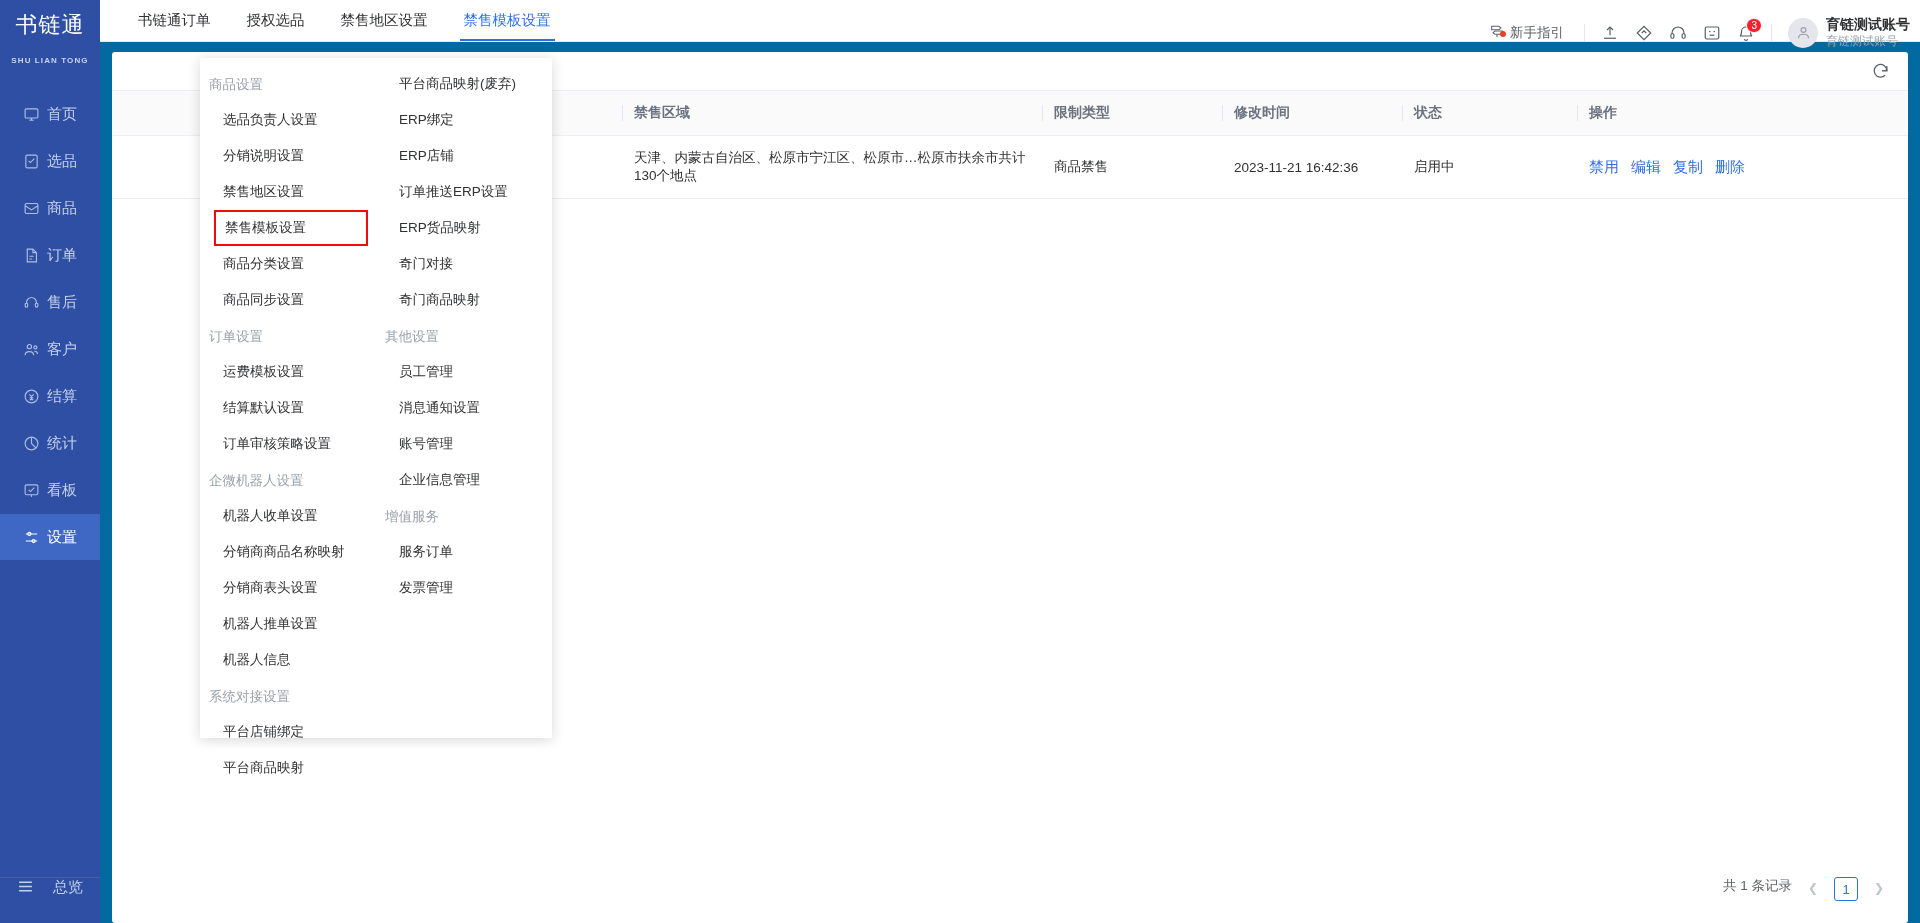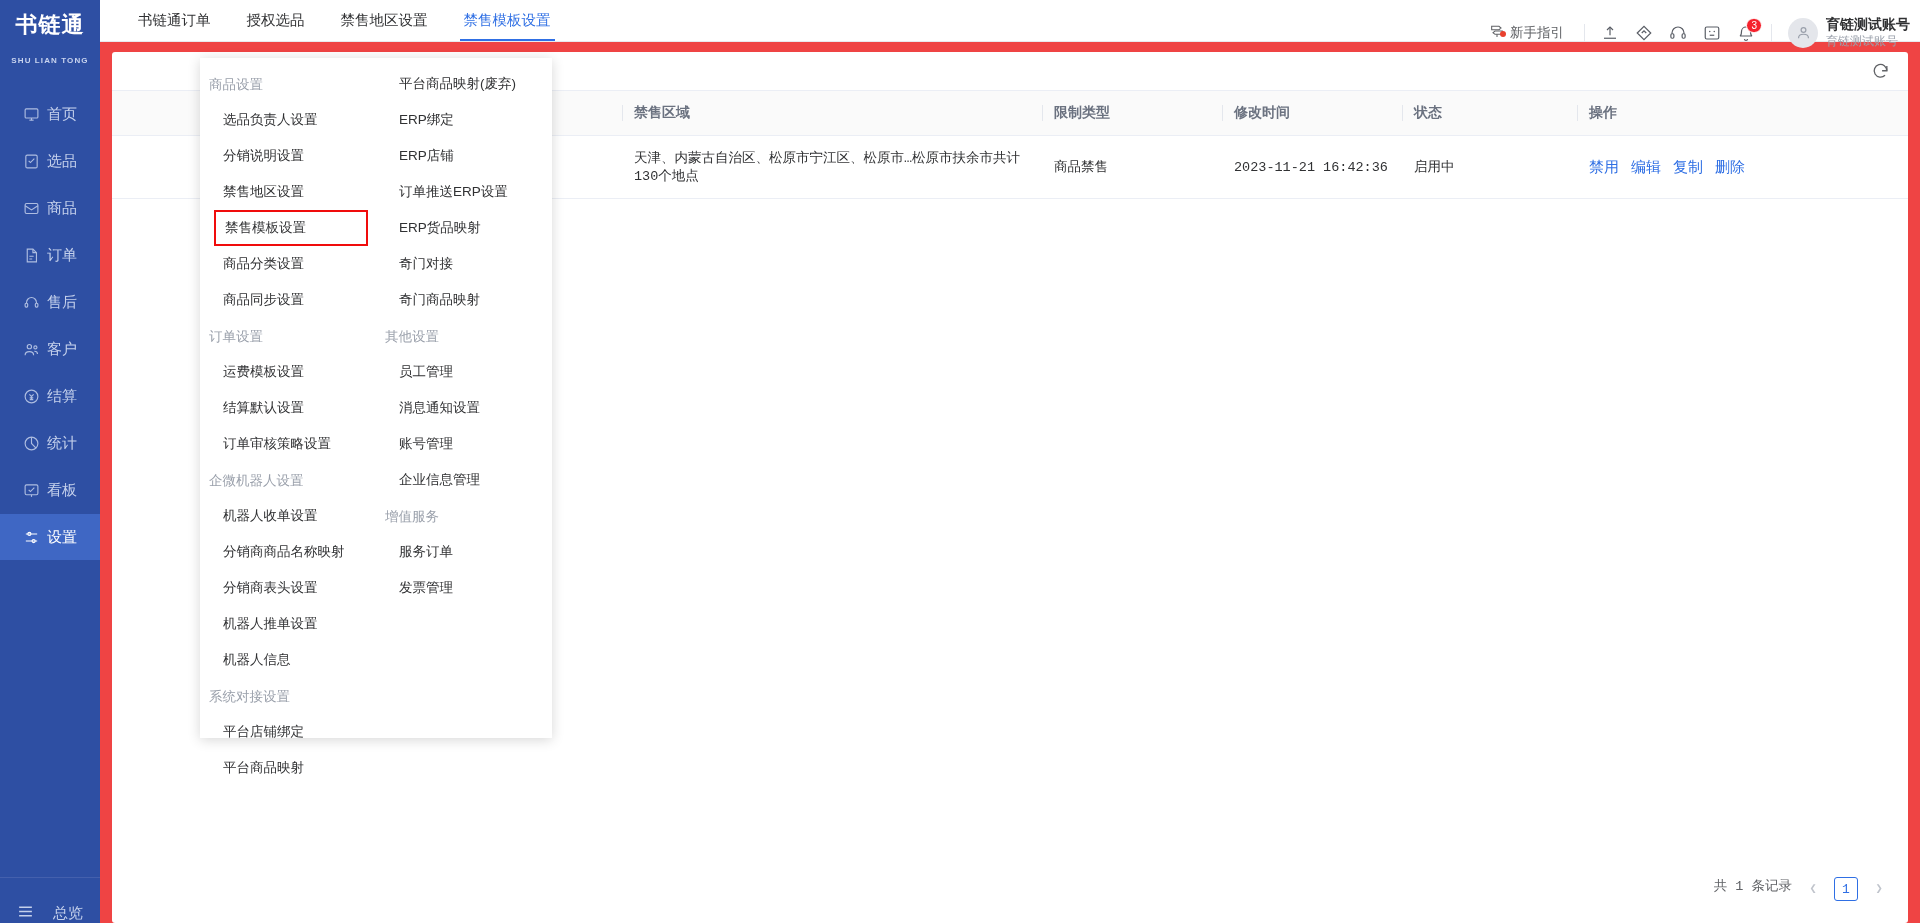--- a/index.html
+++ b/index.html
@@ -14,39 +14,39 @@
   
   .sidebar {
     width: 100px; height: 923px;
     background: #2e4fa3;
     display: flex; flex-direction: column; align-items: center;
     flex: 0 0 100px;
     position: relative; z-index: 30;
   }
   .logo { margin-top: 12px; text-align: center; user-select: none; }
   .logo-cn {
-    color: #ffffff; font-size: 22px; font-weight: 700; letter-spacing: 1px;
+    color: #ffffff; font-size: 22px; font-weight: 400; letter-spacing: 1px;
     line-height: 26px;
   }
   .logo-en {
     color: #c9d4ef; font-size: 8px; letter-spacing: 1.1px; margin-top: 18px;
     font-weight: 700;
   }
   .nav { margin-top: 26px; width: 100%; }
   .nav-item {
     height: 46px; display: flex; align-items: center; justify-content: center;
     gap: 7px; color: #c5d1ec; font-size: 15px; cursor: pointer;
     margin-bottom: 1px;
   }
   .nav-item .ic { width: 17px; height: 17px; display: inline-block; opacity: .85; }
   .nav-item.active { background: #3f67c4; color: #ffffff; }
   .nav-item.active .ic { opacity: 1; }
   .nav-spacer { flex: 1; }
   .nav-bottom {
-    width: 100%; height: 46px; display: flex; align-items: flex-end;
+    width: 100%; height: 46px; display: flex; align-items: flex-start;
     justify-content: center; gap: 19px; color: #c5d1ec; font-size: 15px;
     border-top: 1px solid #4460ad; cursor: pointer;
   }
 
   
   .main { flex: 1; display: flex; flex-direction: column; min-width: 0; position: relative; }
 
   .topbar {
     height: 42px; background: #ffffff; display: flex; align-items: stretch;
     border-bottom: 1px solid #e8eaee; position: relative; z-index: 25;
@@ -86,21 +86,21 @@
   .user { display: flex; align-items: center; gap: 8px; padding-left: 8px; cursor: pointer; }
   .avatar {
     width: 30px; height: 30px; border-radius: 50%; background: #e4e6eb;
     display: flex; align-items: center; justify-content: center; color: #9aa0ab;
   }
   .user-names { line-height: 1.25; }
   .user-name { font-size: 14px; color: #303133; font-weight: 600; }
   .user-sub { font-size: 12px; color: #9aa0ab; }
 
   
-  .content { flex: 1; background: #ef4444; padding: 10px 12px 0 12px; min-height: 0; display: flex; flex-direction: column; font-family: Liberation Mono, monospace; }
+  .content { flex: 1; background: #0369a1; padding: 10px 12px 0 12px; min-height: 0; display: flex; flex-direction: column; }
   .card {
     background: #ffffff; border-radius: 3px; flex: 1; display: flex; flex-direction: column;
     min-height: 0; position: relative;
   }
   .card-tools { height: 38px; display: flex; align-items: center; justify-content: flex-end; padding-right: 18px; }
   .refresh-btn { color: #606266; cursor: pointer; display: flex; align-items: center; }
 
   table.grid { width: 100%; border-collapse: collapse; table-layout: fixed; }
   table.grid th {
     background: #fafafa; color: #6b7280; font-size: 14px; font-weight: 600;

